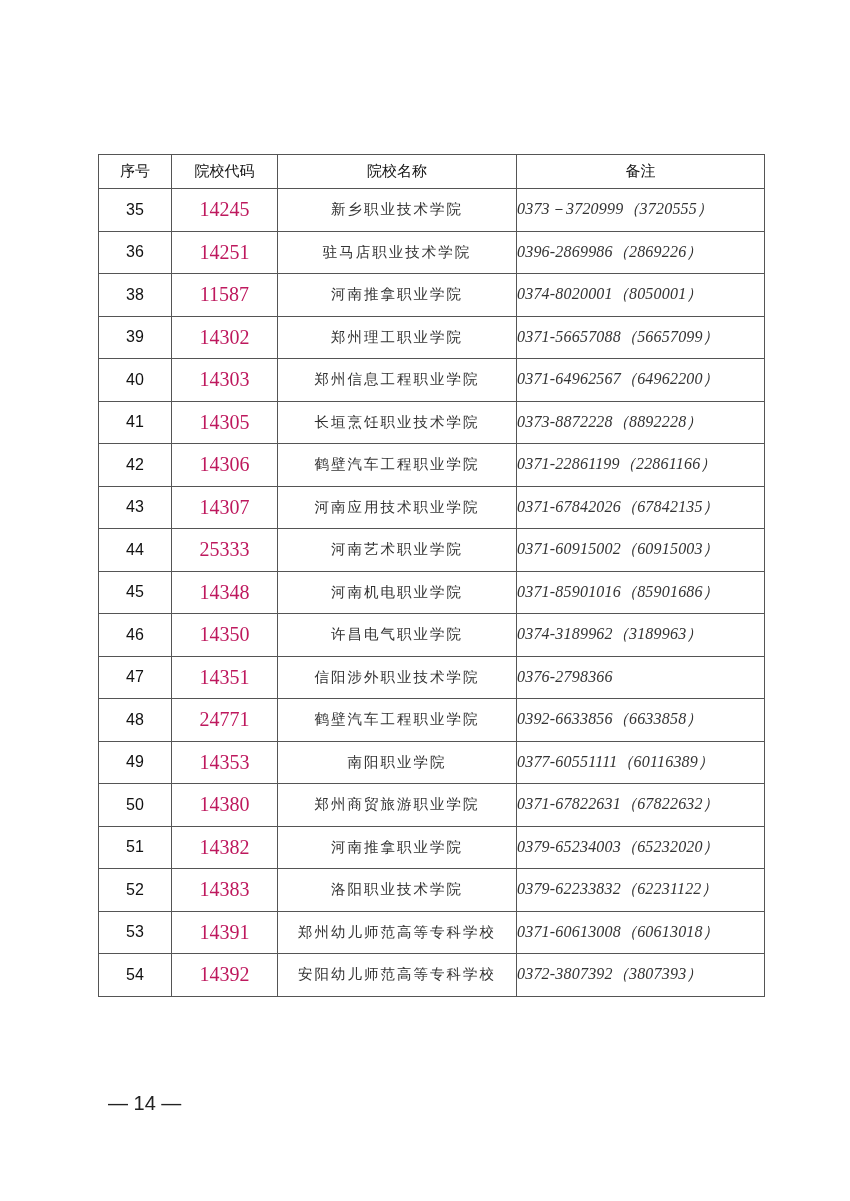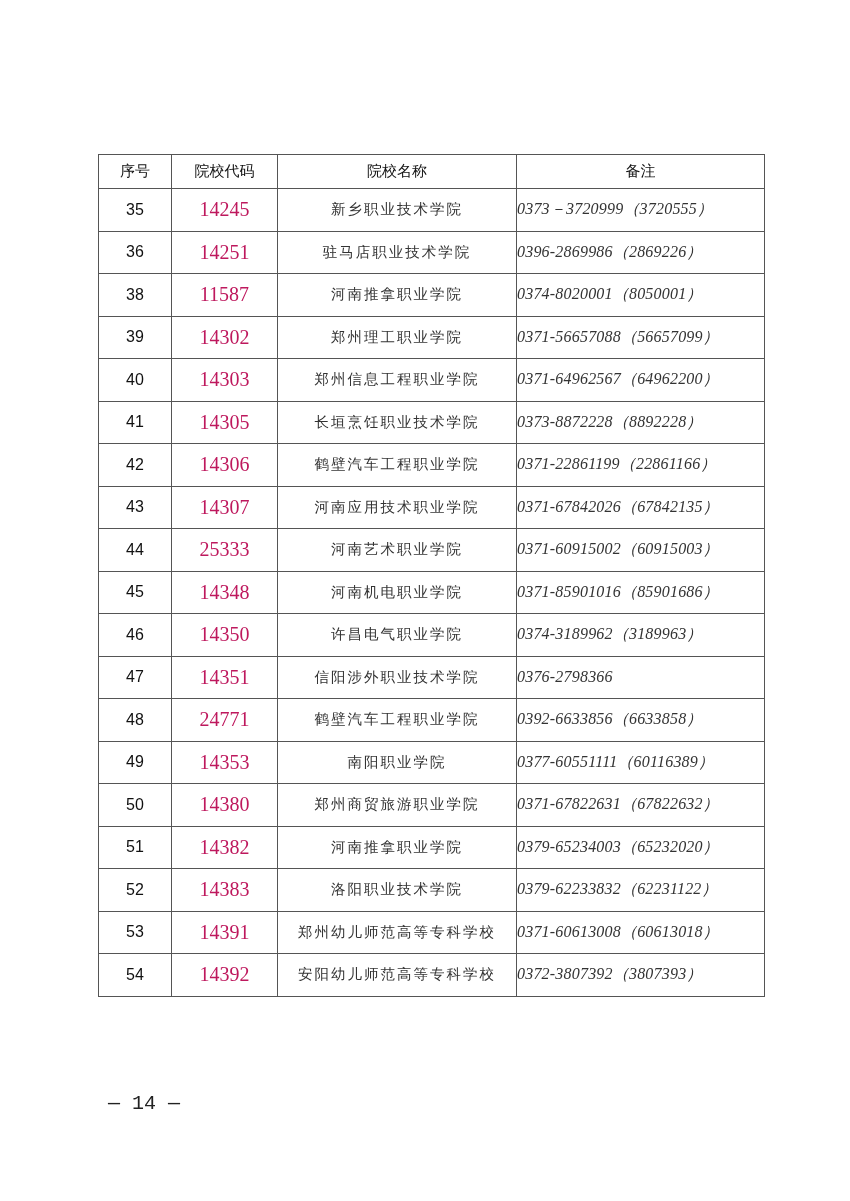--- a/index.html
+++ b/index.html
@@ -29,21 +29,21 @@
       color: #111;
     }
     table.schools td { height: 41.5px; }
     td.c-seq { font-family: "Liberation Sans", sans-serif; font-size: 16px; color: #111; }
     td.c-code { font-family: Liberation Serif, serif; font-size: 20px; color: #be185d; }
     td.c-name { font-family: "DejaVu Serif", serif; font-size: 14.5px; letter-spacing: 2px; color: #333; }
     td.c-note { text-align: left !important; font-family: "Liberation Serif", serif; font-size: 16px; color: #333; letter-spacing: 0.2px; font-style: italic; }
     .footer {
       position: absolute;
       left: 108px; top: 1056px;
-      font-family: Liberation Mono, monospace;
+      font-family: Liberation Sans, sans-serif;
       font-size: 20px;
       color: #222;
       white-space: pre;
     }
   </style>
 </head>
 <body>
 
 <div class="page">
   <table class="schools">

